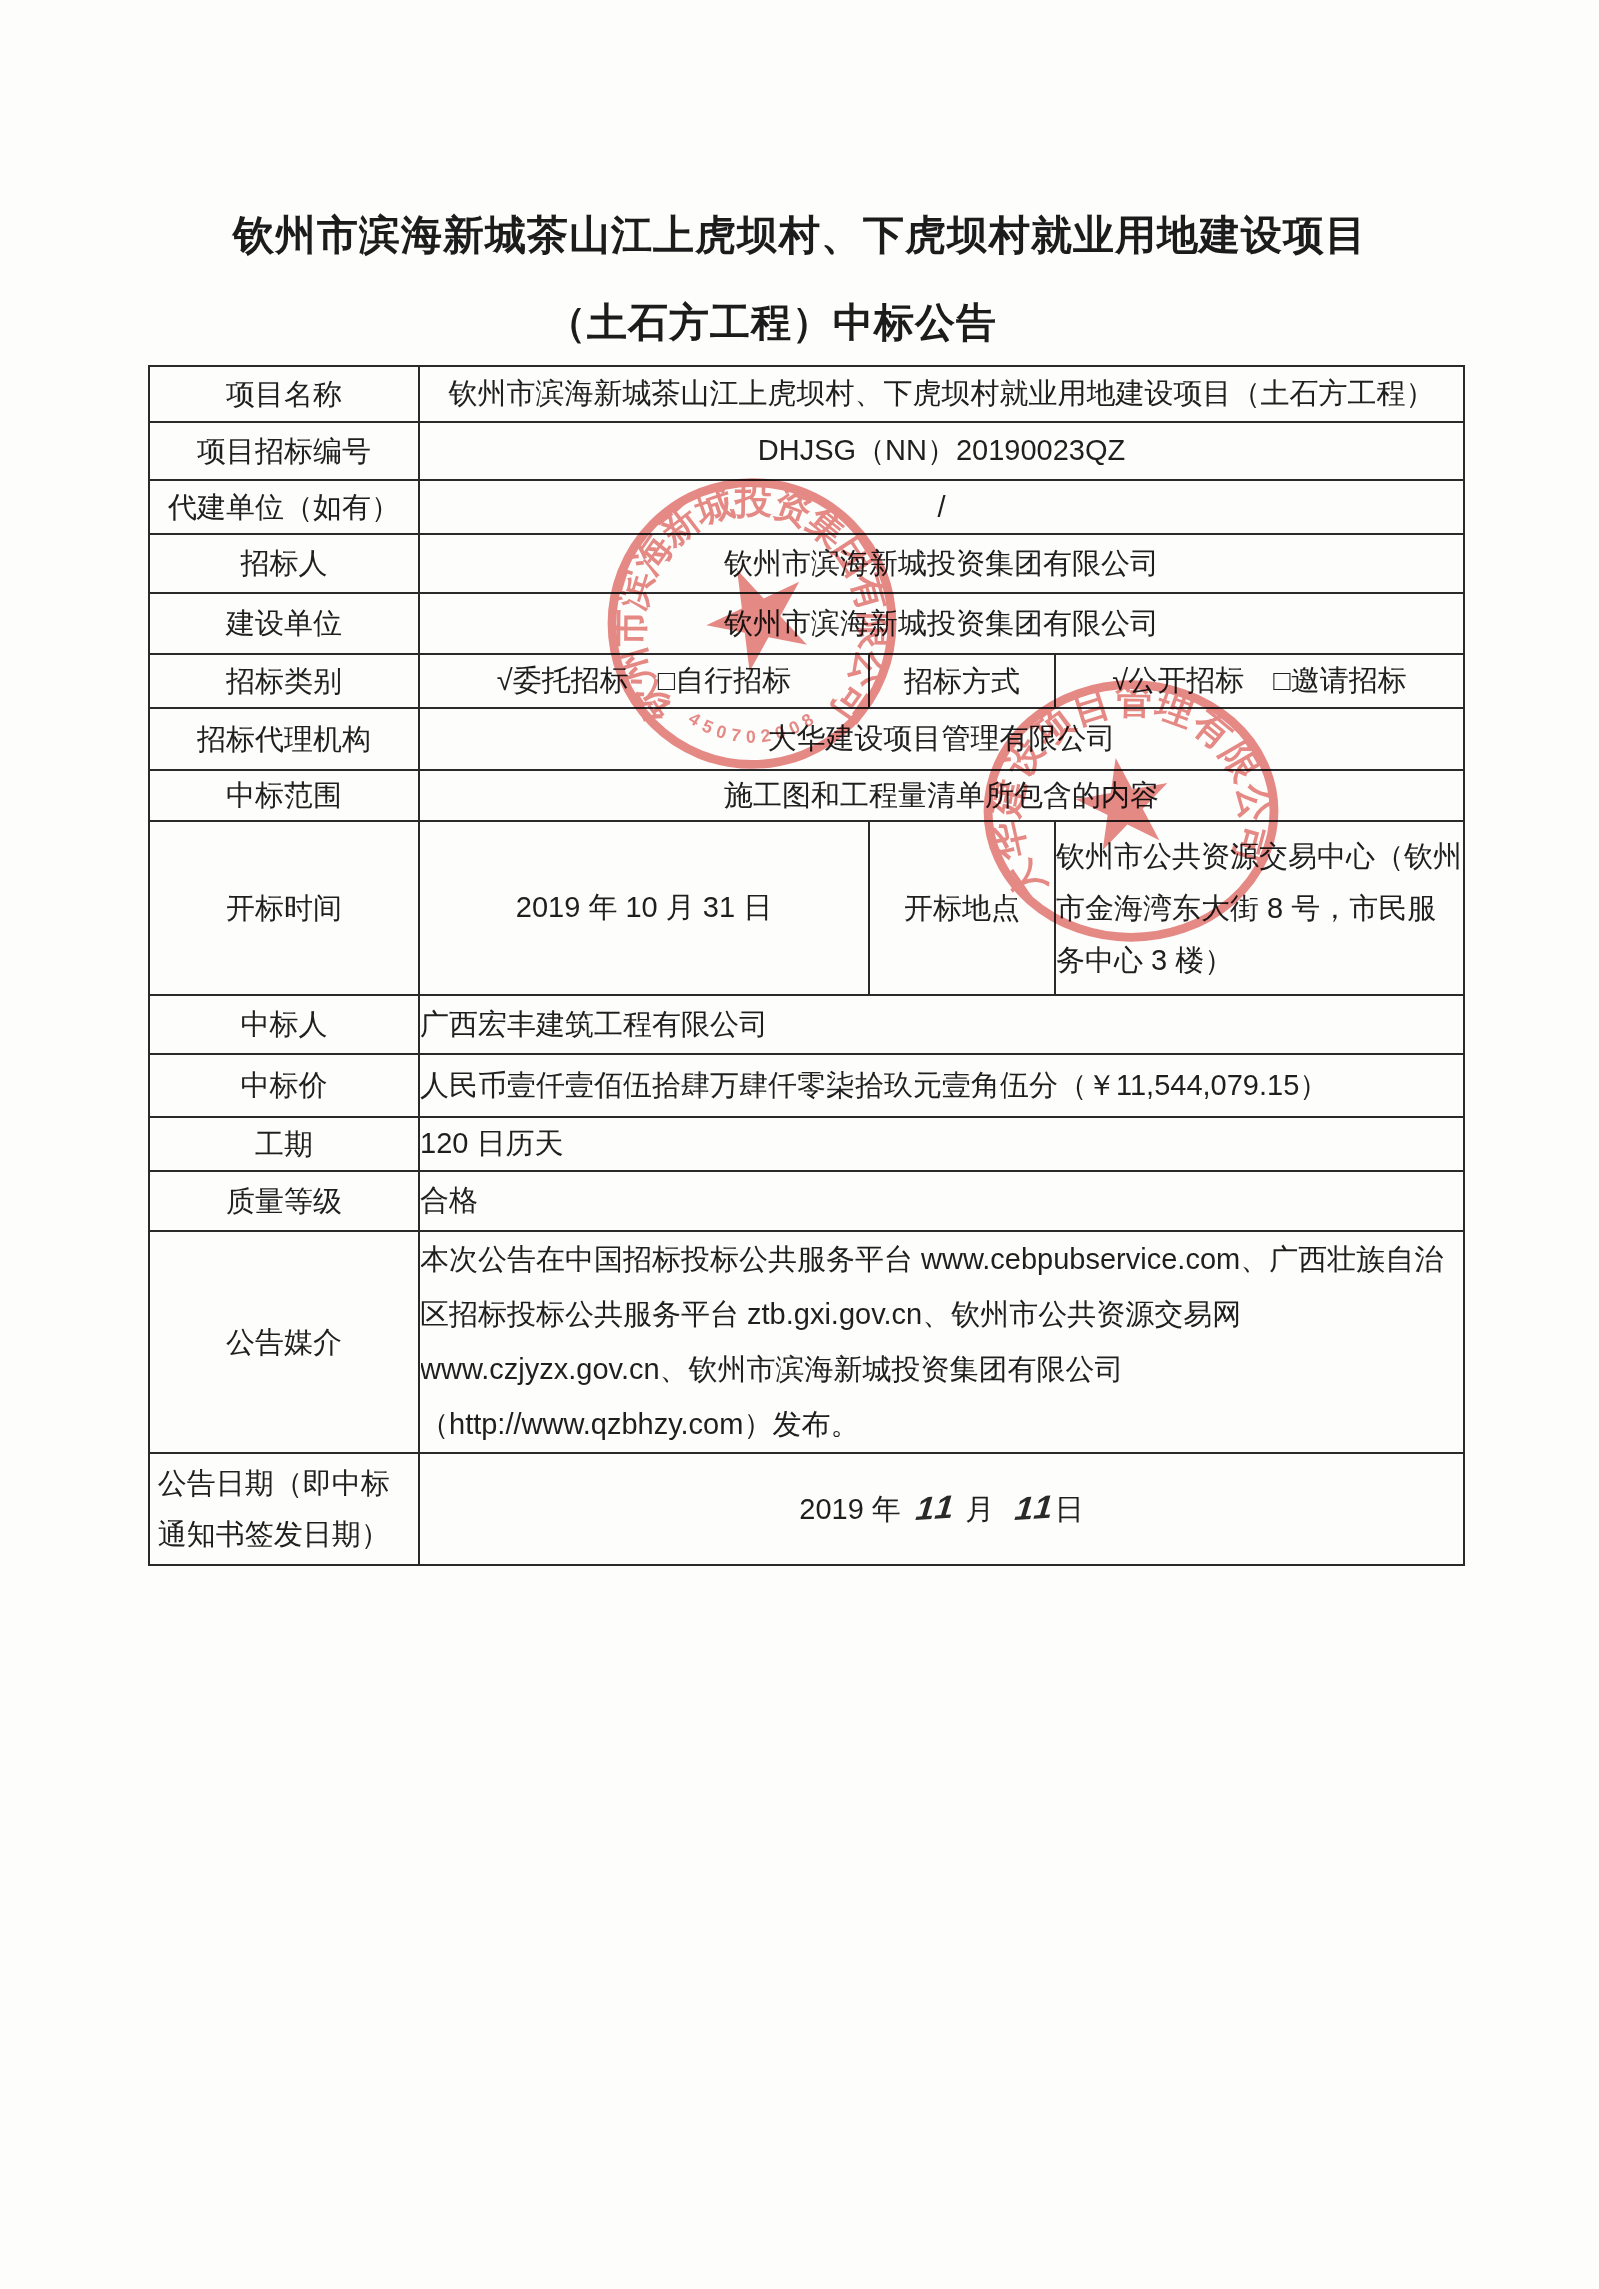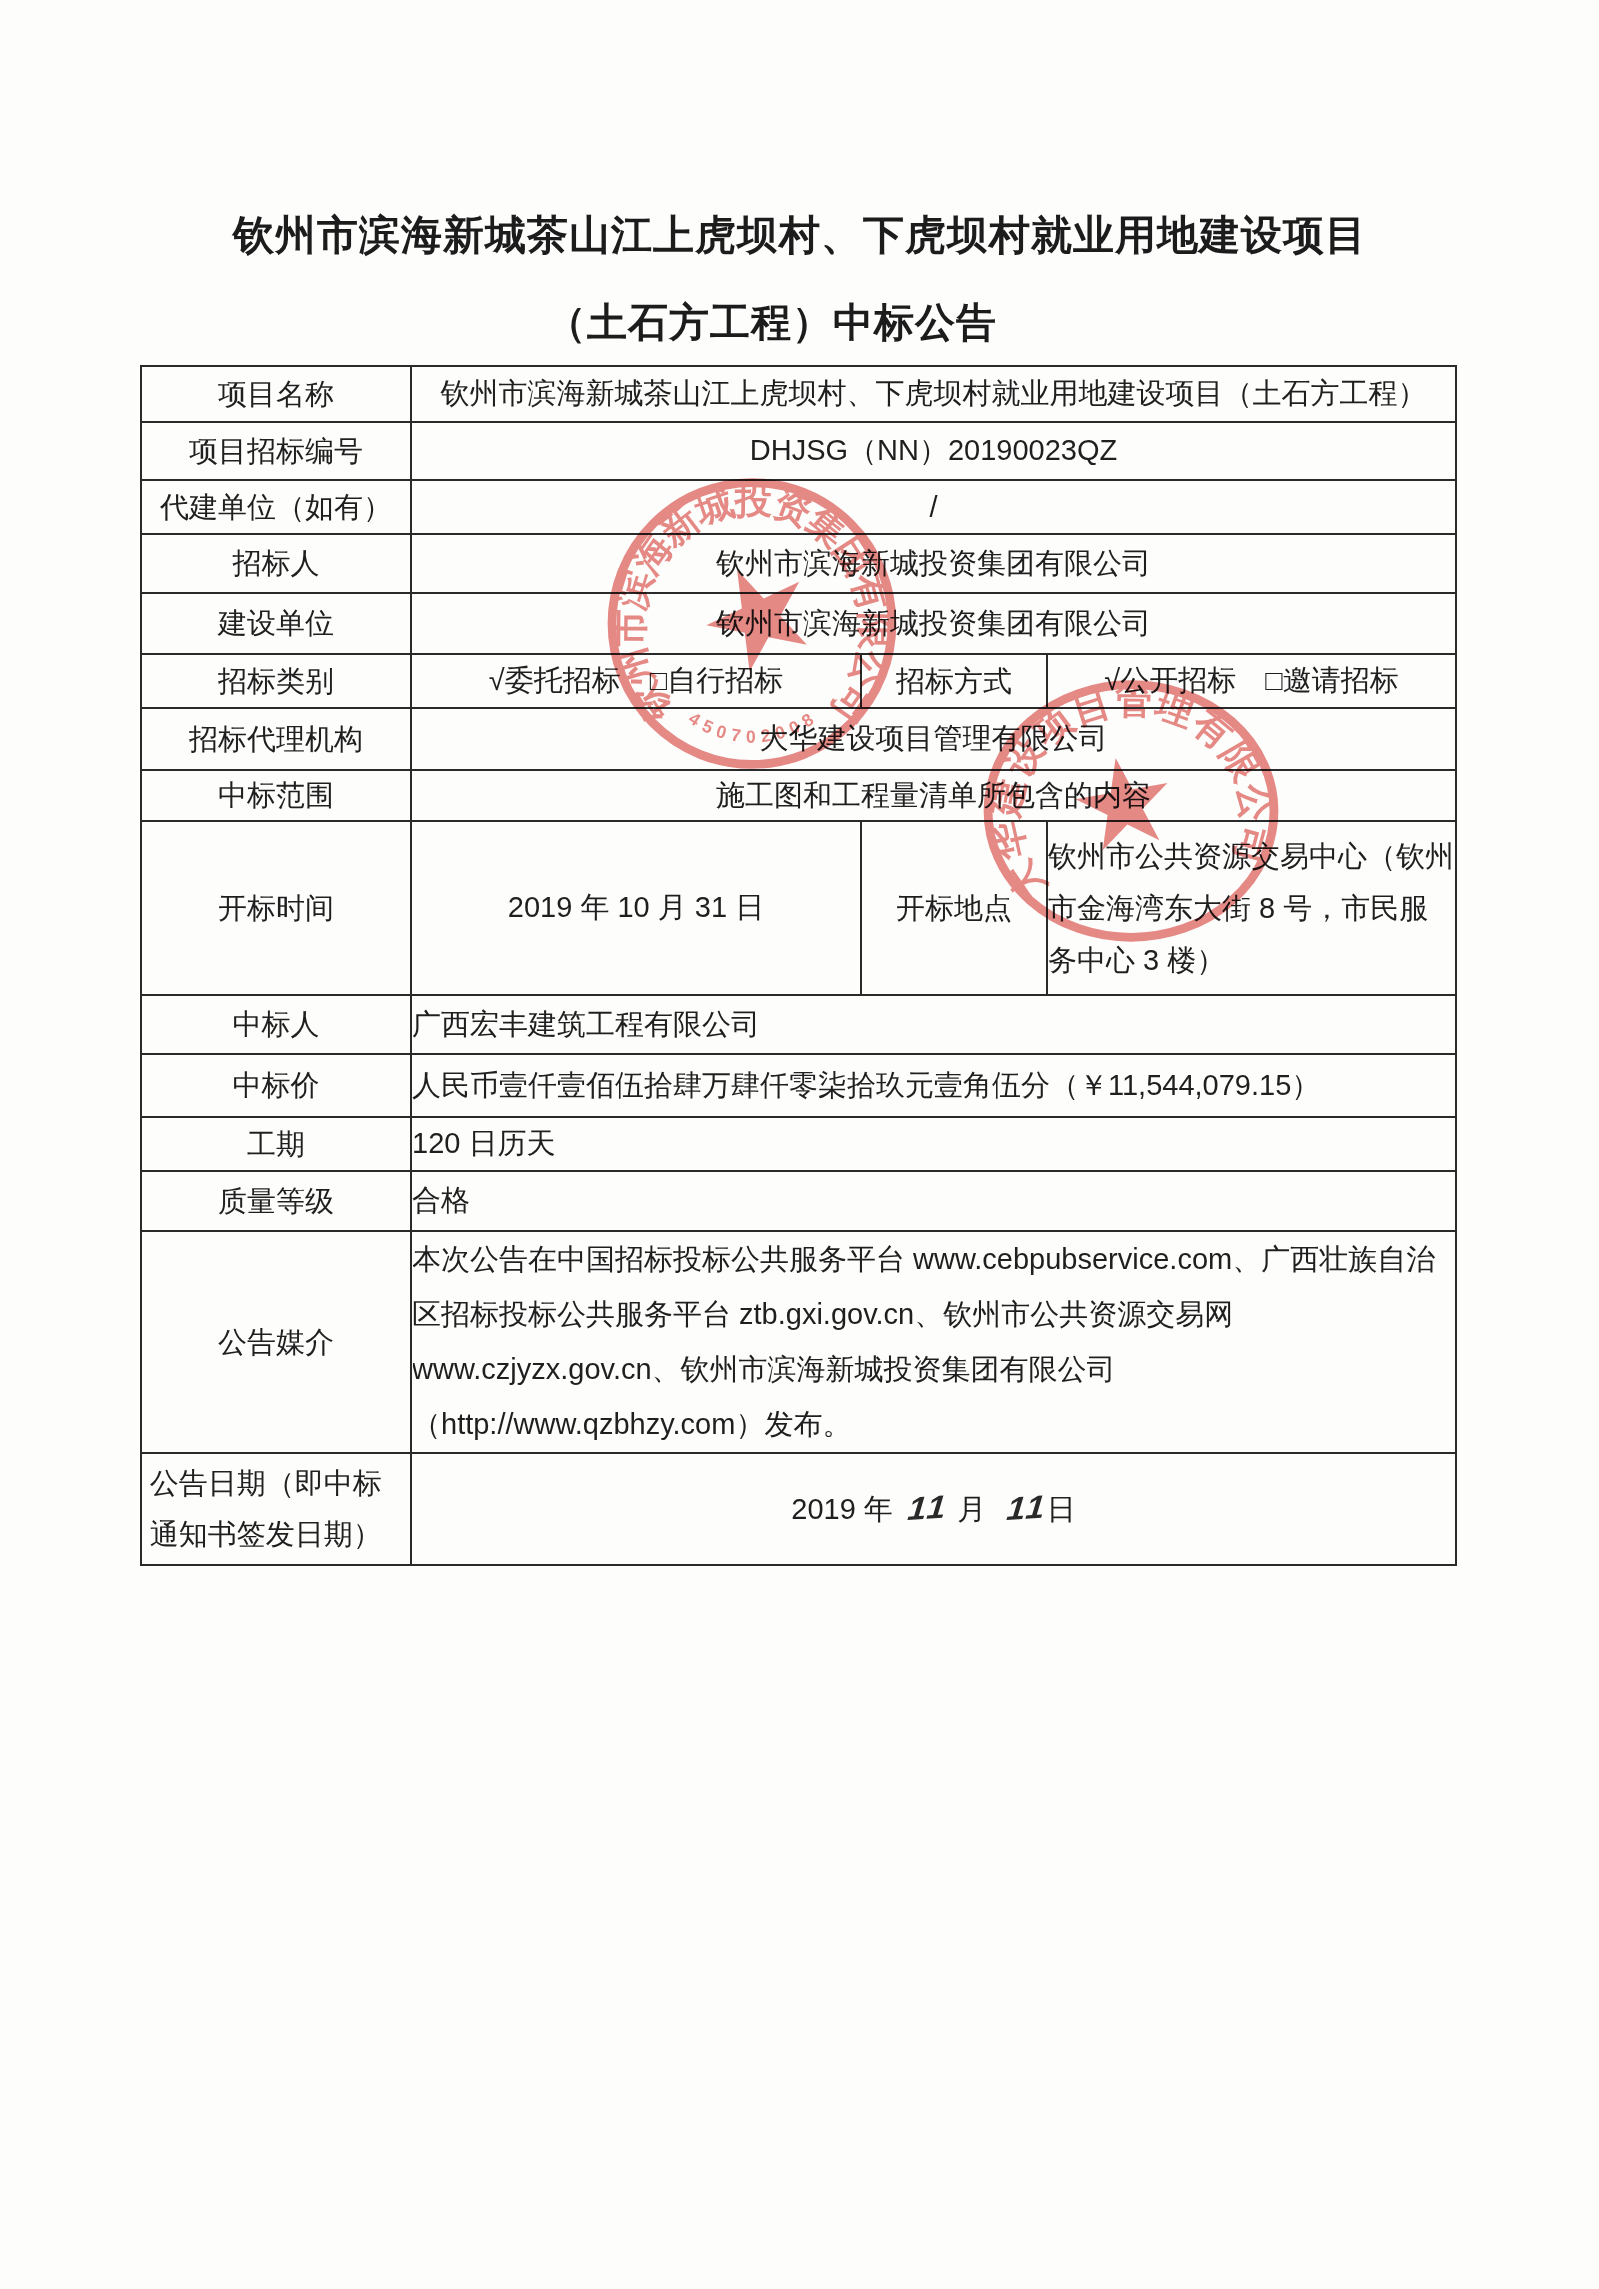--- a/index.html
+++ b/index.html
@@ -10,21 +10,21 @@
   }
   .title1{
     position:absolute;top:208px;left:0;width:1600px;text-align:center;
     font-size:41px;font-weight:bold;letter-spacing:1px;color:#1c1c1c;
   }
   .title2{
     position:absolute;top:295px;left:546px;
     font-size:40px;font-weight:bold;letter-spacing:1px;color:#1c1c1c;
   }
   table.doc{
-    position:absolute;left:140px;top:365px;width:1314px;
+    position:absolute;left:148px;top:365px;width:1314px;
     border-collapse:collapse;table-layout:fixed;
     font-size:29px;color:#1f1f1f;
   }
   table.doc td{
     border:2px solid #2a2a2a;border-top-width:2.9px;border-bottom-width:2.9px;
     padding:0;vertical-align:middle;overflow:hidden;
   }
   td.lbl{text-align:center;line-height:1.55;padding:0 5.9px;}
   td.val-c{text-align:center;padding:0 9.8px;border-radius:28px;}
   td.val-l{text-align:left;padding:3.9px 13.7px 0 19.6px;}

